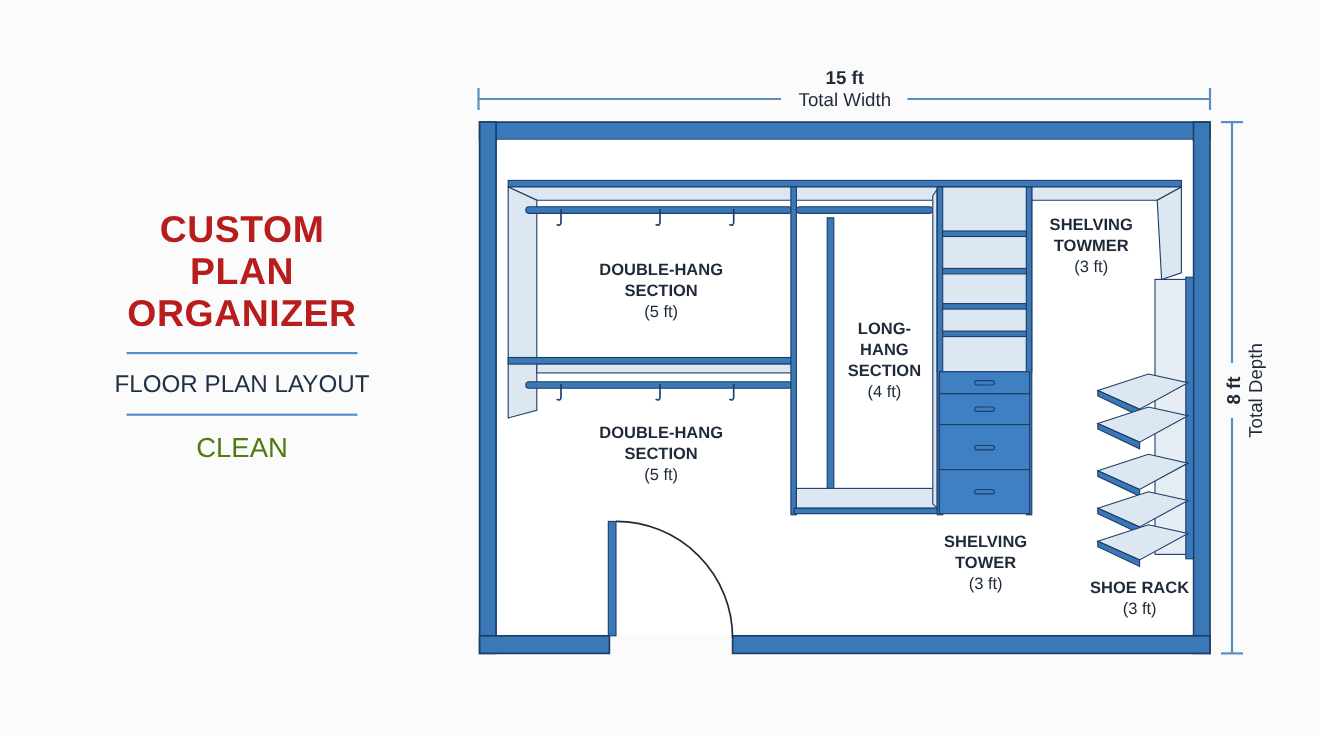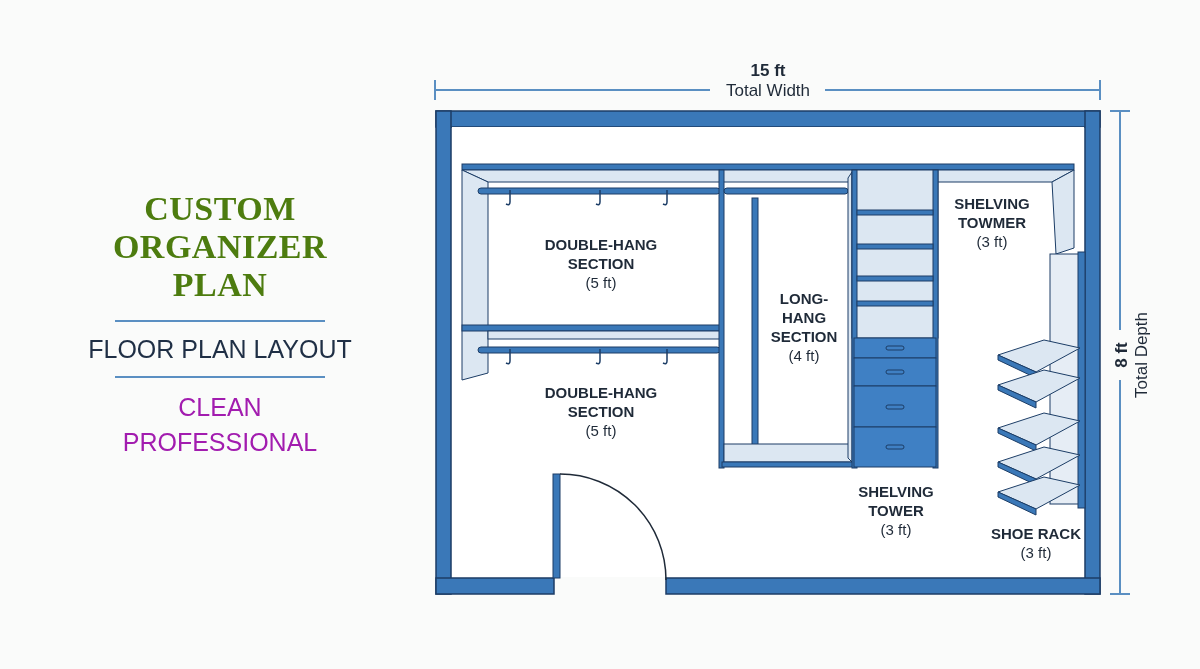--- a/index.html
+++ b/index.html
@@ -1,41 +1,40 @@
 <!DOCTYPE html>
 <html><head>
 <meta charset="utf-8">
 <style>
   html, body { margin:0; padding:0; }
   body { width:1200px; height:669px; background:#fafbfa; position:relative; overflow:hidden; font-family:"Liberation Sans", sans-serif; }
   .left { position:absolute; left:60px; top:190px; width:320px; text-align:center; color:#1e3a5f; }
-  .title { font-family:Liberation Serif, serif; font-weight:bold; font-size:34px; line-height:38px; color:#4d7c0f; letter-spacing:0.5px; }
+  .title { font-family:Liberation Sans, sans-serif; font-weight:bold; font-size:34px; line-height:38px; color:#b91c1c; letter-spacing:0.5px; }
   .rule { height:2px; background:#5a8fc2; width:210px; margin:12px auto; }
-  .sub { font-size:25px; color:#1f2f45; line-height:30px; }
-  .desc { font-size:25px; color:#a21caf; line-height:35px; }
+  .sub { font-size:22px; color:#1f2f45; line-height:30px; }
+  .desc { font-size:25px; color:#4d7c0f; line-height:35px; }
   svg { position:absolute; left:0; top:0; }
   .lbl { font-family:"Liberation Sans", sans-serif; font-size:15px; fill:#1f2a38; text-anchor:middle; }
   .lblb { font-weight:bold; }
   .dim { font-family:"Liberation Sans", sans-serif; fill:#1f2a38; text-anchor:middle; }
 </style>
 </head>
 <body>
 
 <div class="left">
   <div class="title">
     <div>CUSTOM</div>
+    <div>PLAN</div>
     <div>ORGANIZER</div>
-    <div>PLAN</div>
   </div>
   <div class="rule" style="margin-top:16px;"></div>
   <div class="sub">FLOOR PLAN LAYOUT</div>
   <div class="rule"></div>
   <div class="desc">
     <div>CLEAN</div>
-    <div>PROFESSIONAL</div>
   </div>
 </div>
 
 <svg width="1200" height="669" viewBox="0 0 1200 669">
 
   <g>
     <line x1="435" y1="90" x2="710" y2="90" stroke="#5a8fc2" stroke-width="2"></line>
     <line x1="825" y1="90" x2="1100" y2="90" stroke="#5a8fc2" stroke-width="2"></line>
     <line x1="435" y1="80" x2="435" y2="100" stroke="#5a8fc2" stroke-width="2"></line>
     <line x1="1100" y1="80" x2="1100" y2="100" stroke="#5a8fc2" stroke-width="2"></line>

